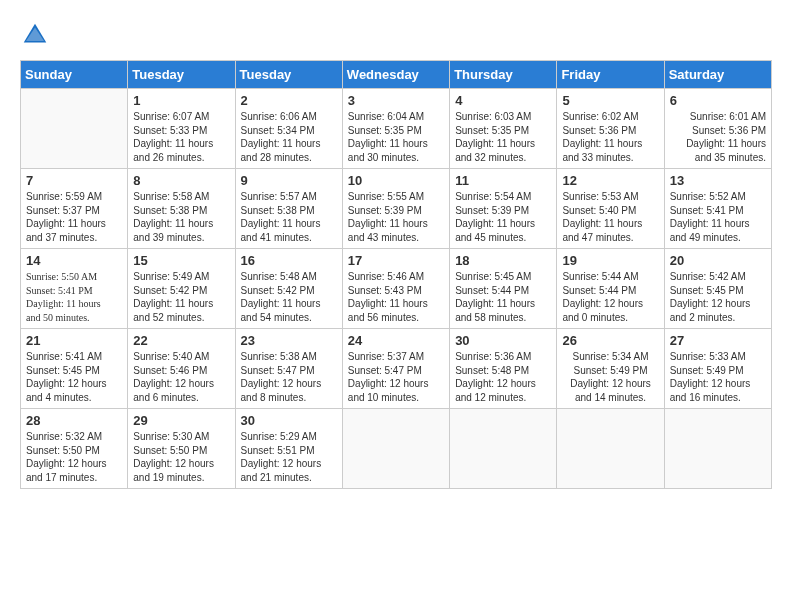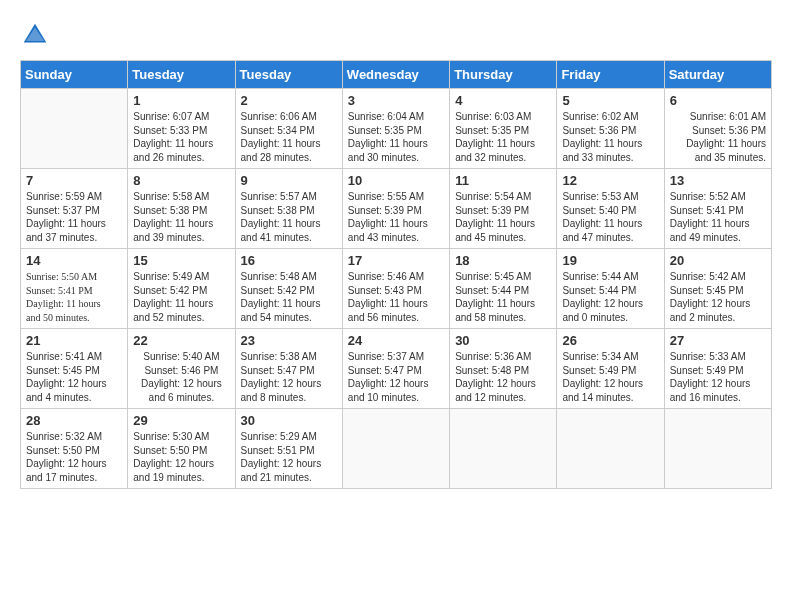--- a/index.html
+++ b/index.html
@@ -264,21 +264,21 @@
       <tr>
         <td>
           <div class="day-number">21</div>
           <div class="day-info" style="white-space: pre-line;">Sunrise: 5:41 AM
 Sunset: 5:45 PM
 Daylight: 12 hours
 and 4 minutes.</div>
         </td>
         <td>
           <div class="day-number">22</div>
-          <div class="day-info" style="white-space: pre-line; text-align: center;">Sunrise: 5:40 AM
+          <div class="day-info" style="white-space: pre-line;">Sunrise: 5:40 AM
 Sunset: 5:46 PM
 Daylight: 12 hours
 and 6 minutes.</div>
         </td>
         <td>
           <div class="day-number">23</div>
           <div class="day-info" style="white-space: pre-line;">Sunrise: 5:38 AM
 Sunset: 5:47 PM
 Daylight: 12 hours
 and 8 minutes.</div>
@@ -292,21 +292,21 @@
         </td>
         <td>
           <div class="day-number">30</div>
           <div class="day-info" style="white-space: pre-line;">Sunrise: 5:36 AM
 Sunset: 5:48 PM
 Daylight: 12 hours
 and 12 minutes.</div>
         </td>
         <td>
           <div class="day-number">26</div>
-          <div class="day-info" style="white-space: pre-line;">Sunrise: 5:34 AM
+          <div class="day-info" style="white-space: pre-line; text-align: center;">Sunrise: 5:34 AM
 Sunset: 5:49 PM
 Daylight: 12 hours
 and 14 minutes.</div>
         </td>
         <td>
           <div class="day-number">27</div>
           <div class="day-info" style="white-space: pre-line;">Sunrise: 5:33 AM
 Sunset: 5:49 PM
 Daylight: 12 hours
 and 16 minutes.</div>

